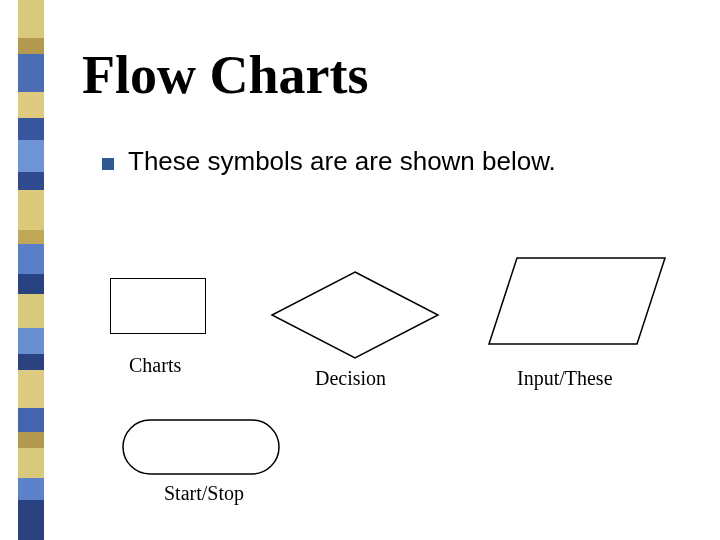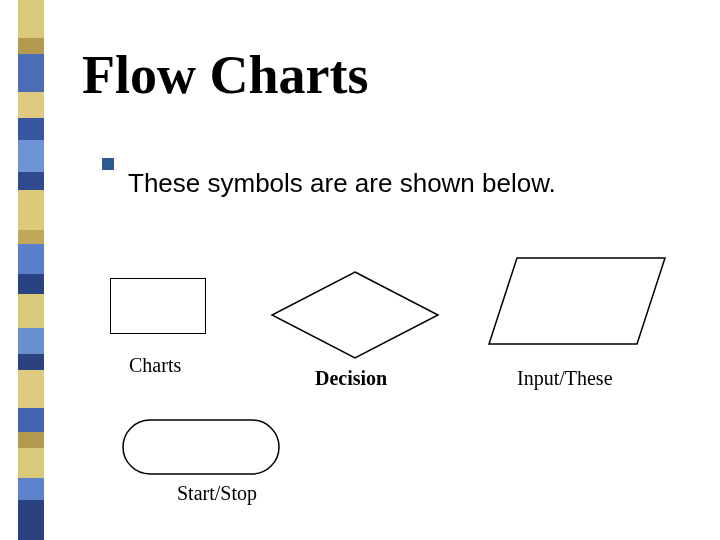--- a/index.html
+++ b/index.html
@@ -42,21 +42,20 @@
       height: 12px;
       background: #2e5a92;
     }
     .body-text {
       position: absolute;
       left: 128px;
       top: 146px;
       font-size: 26px;
       color: #000000;
       font-family: Arial, Helvetica, sans-serif;
-      margin-top: 22px;
     }
     .shape-rectangle {
       position: absolute;
       left: 110px;
       top: 278px;
       width: 96px;
       height: 56px;
       border: 1.5px solid #000000;
       background: transparent;
     }
@@ -66,30 +65,28 @@
       color: #000000;
       font-family: "Times New Roman", serif;
     }
     .label-process {
       left: 129px;
       top: 354px;
     }
     .label-decision {
       left: 315px;
       top: 367px;
-      font-weight: bold;
     }
     .label-io {
       left: 517px;
       top: 367px;
     }
     .label-startstop {
       left: 164px;
       top: 482px;
-      margin-left: 13px;
     }
     .shape-diamond {
       position: absolute;
       left: 270px;
       top: 270px;
     }
     .shape-parallelogram {
       position: absolute;
       left: 487px;
       top: 256px;

